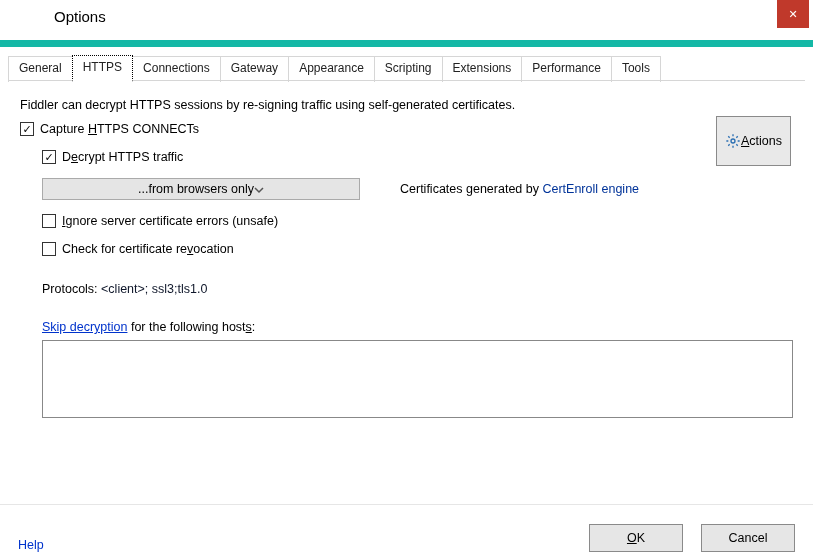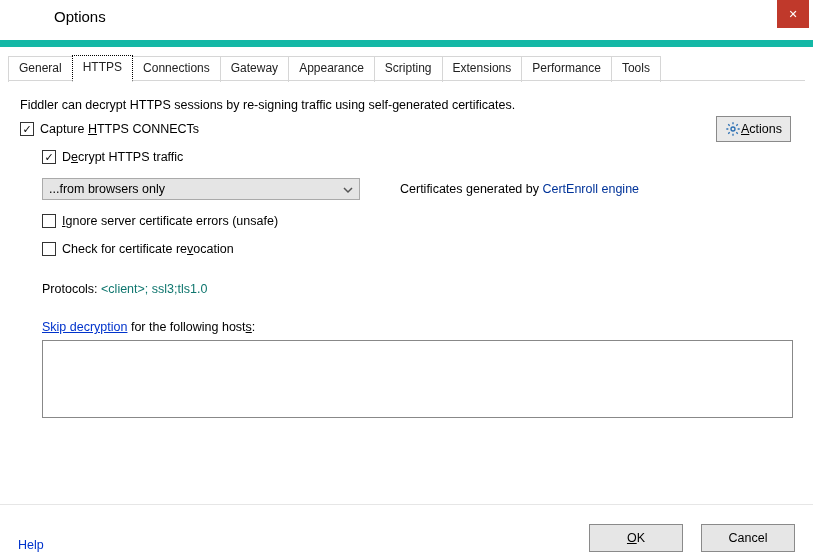--- a/index.html
+++ b/index.html
@@ -91,47 +91,47 @@
   .chk.checked::after { content: "✓"; line-height: 1; }
   .cap-row { font-size: 12.5px; }
   .actions-btn {
     position: absolute;
     right: 22px;
     top: 34px;
     display: flex;
     align-items: center;
     border: 1px solid #8a8a8a;
     background: #e9e9e9;
-    padding: 4px 8px;
+    padding: 16px 8px;
     cursor: pointer;
     font-size: 12.5px;
   }
   .actions-btn svg { width: 16px; height: 16px; }
   .indent1 { margin-left: 22px; }
   .section-gap { margin-top: 14px; }
   .dropdown {
     display: flex;
     align-items: center;
-    justify-content: space-between;
+    justify-content: center;
     width: 318px;
     border: 1px solid #aaa;
     background: #e5e5e5;
     padding: 3px 6px;
     font-size: 12.5px;
     cursor: pointer;
   }
   .dropdown .chev {
     width: 10px; height: 10px;
     display: inline-block;
   }
   .dd-row { display: flex; align-items: center; gap: 40px; margin-top: 14px; }
   .cert-text { font-size: 12.5px; }
   .cert-link { color: #003399; }
   .protocols { margin-top: 26px; font-size: 12.5px; }
-  .protocols .plink { color: #0f766e; }
+  .protocols .plink { color: #0f172a; }
   .skip-row { margin-top: 24px; font-size: 12.5px; }
   .skip-link { color: #0033cc; text-decoration: underline; }
   .skip-box {
     border: 1px solid #888;
     height: 78px;
     margin-top: 6px;
   }
   .footer {
     position: absolute;
     left: 0; right: 0; bottom: 0;

